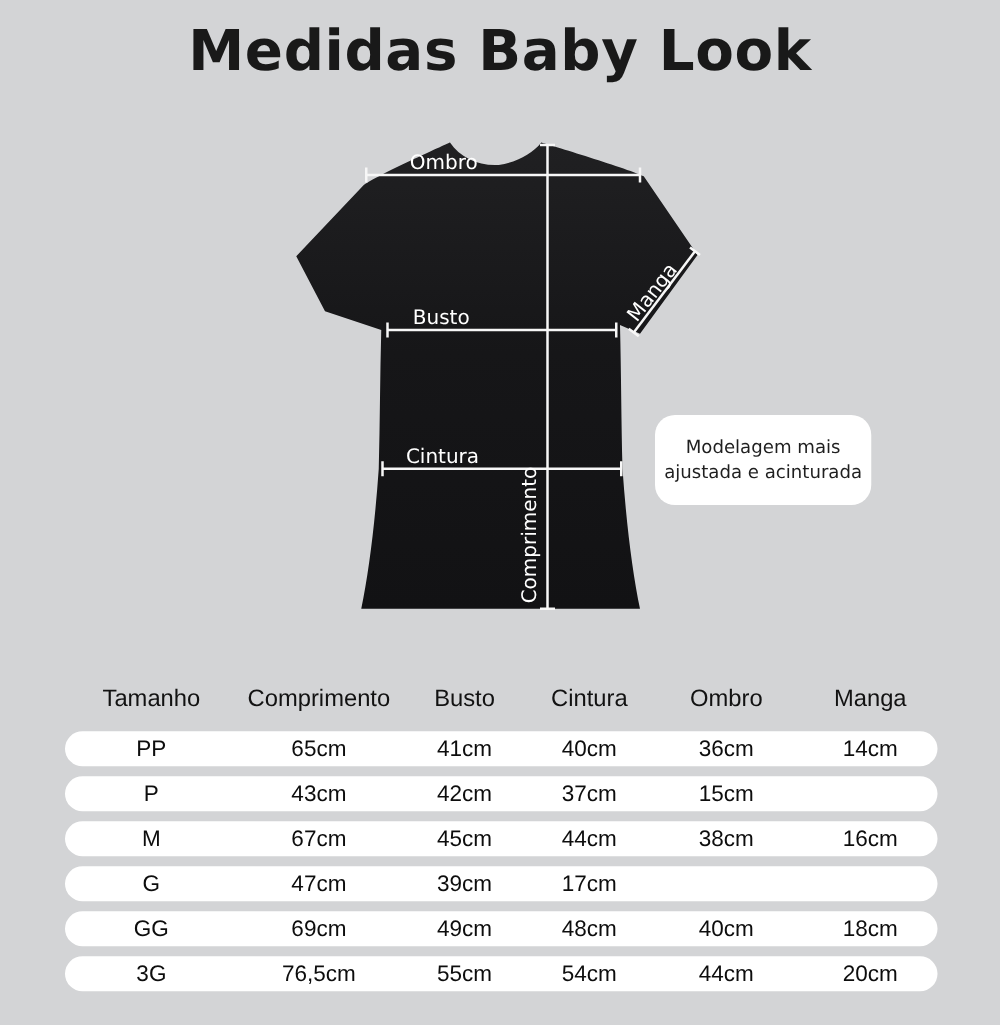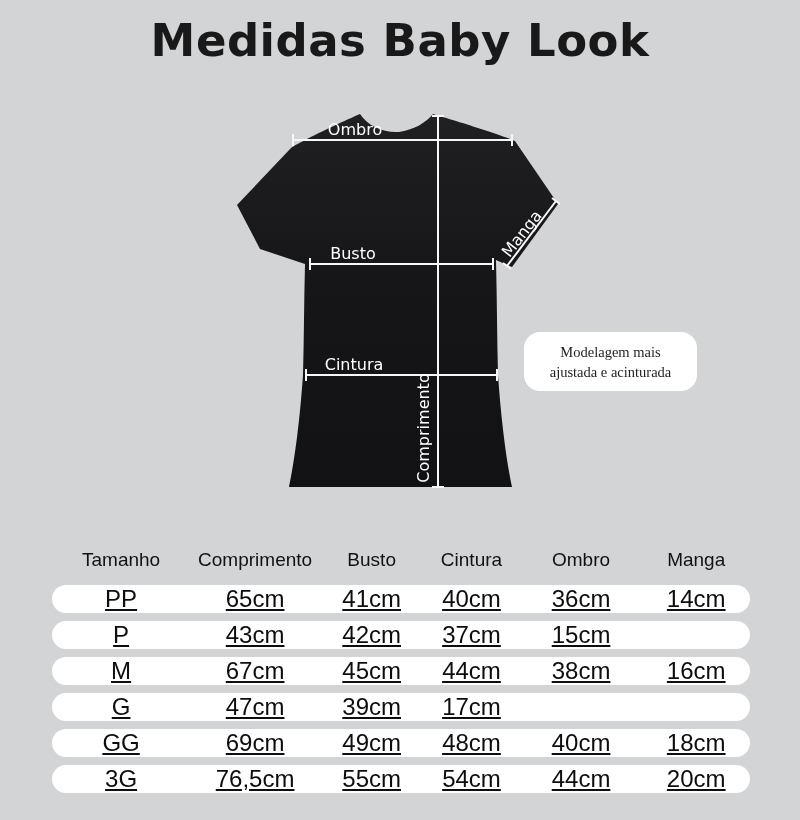--- a/index.html
+++ b/index.html
@@ -22,32 +22,31 @@
     font-family:"DejaVu Sans", sans-serif;
   }
   .shirt-svg{
     position:absolute;
     left:200px;top:88px;
     width:400px;height:412px;
   }
   .callout{
     position:absolute;
     left:524px;top:332px;
-    width:173px;height:59px;
+    width:173px;height:72px;
     background:#ffffff;
     border-radius:16px;
     display:flex;
     flex-direction:column;
     justify-content:center;
     align-items:center;
     text-align:center;
     font-size:14.5px;
     line-height:20px;
     color:#1f1f1f;
-    font-family:Liberation Serif, serif;
   }
   .size-table{
     position:absolute;
     left:52px;top:543px;
     width:698px;
     font-family:"Liberation Sans", sans-serif;
   }
   .thead, .trow{
     display:grid;
     grid-template-columns:19.8% 18.6% 14.8% 13.8% 17.6% 15.4%;
@@ -60,23 +59,22 @@
     font-size:19px;
     color:#121212;
     margin-bottom:8px;
   }
   .trow{
     height:28px;
     line-height:28px;
     background:#ffffff;
     border-radius:14px;
     margin-bottom:8px;
-    font-size:24px;
+    font-size:18px;
     color:#0d0d0d;
-    text-decoration:underline;
   }
   .thead span, .trow span{ white-space:nowrap; }
   .shirt-label{
     fill:#ffffff;
     font-family:"DejaVu Sans", sans-serif;
     font-size:16px;
   }
 </style>
 </head>
 <body>

